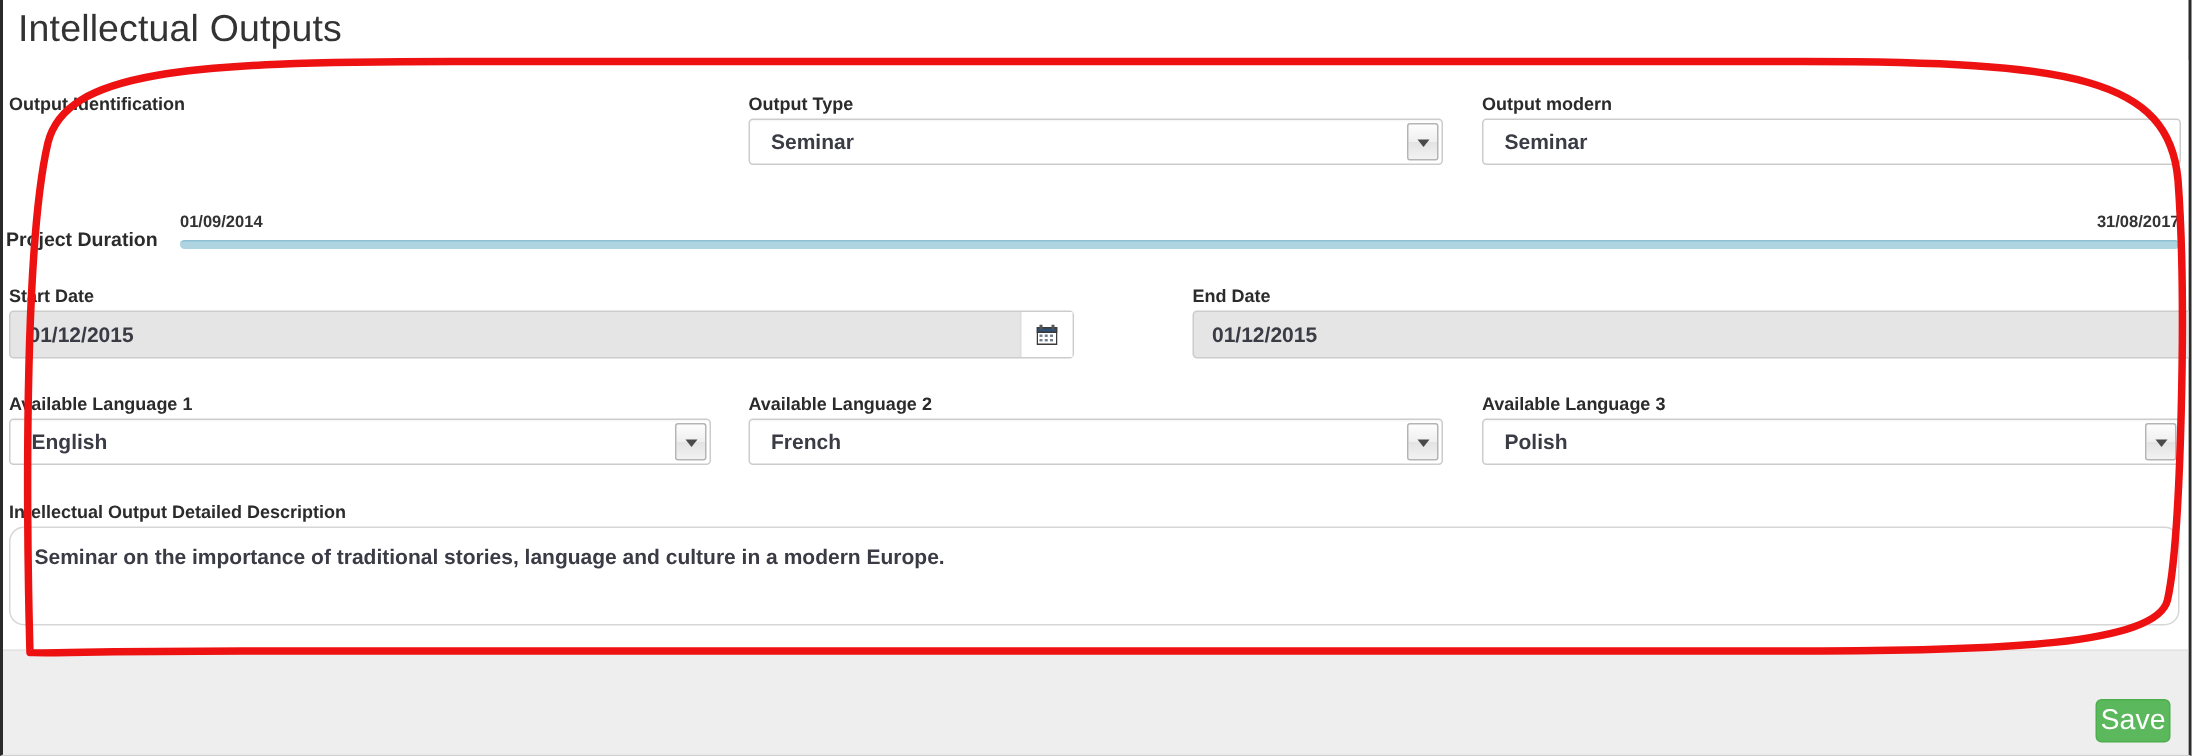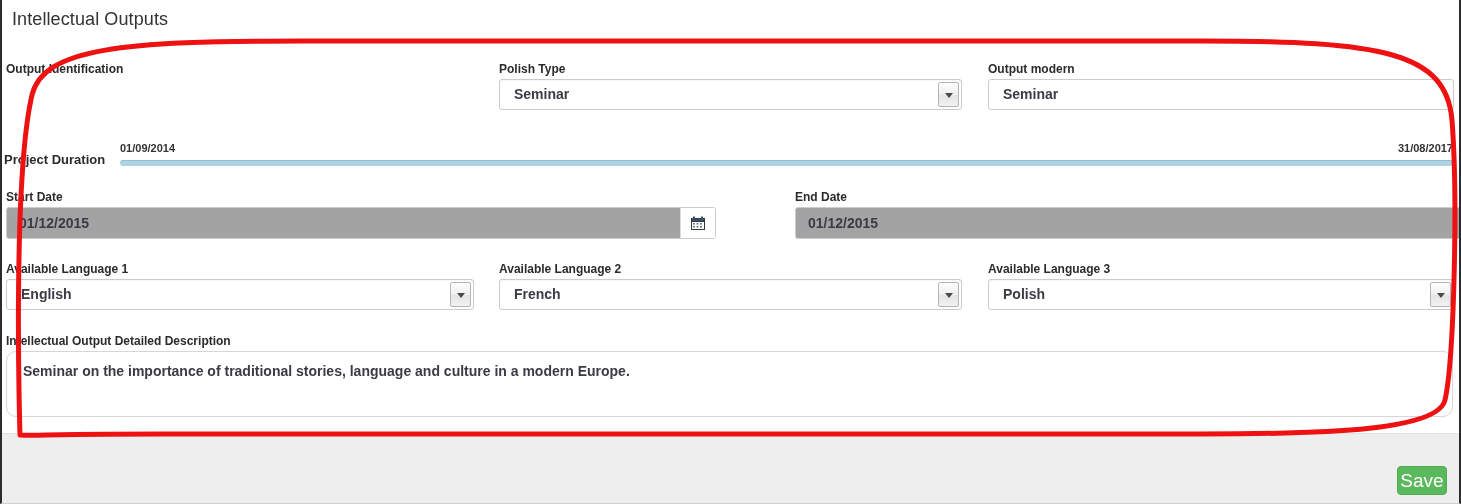--- a/index.html
+++ b/index.html
@@ -22,21 +22,21 @@
     height: 504px;
     box-sizing: border-box;
     border-left: 2px solid #2b2b2b;
     border-right: 2px solid #2b2b2b;
     border-bottom: 1px solid #d0d0d0;
     background: #ffffff;
     overflow: hidden;
   }
 
   .page-title {
-    font-size: 18px;
+    font-size: 25px;
     font-weight: 400;
     color: #333333;
     padding: 4px 0 0 10px;
     margin: 0;
     line-height: 30px;
     letter-spacing: 0.1px;
   }
 
   .form-area {
     position: absolute;
@@ -133,21 +133,21 @@
     white-space: nowrap;
   }
 
   
   .date-group {
     position: relative;
     height: 32px;
     box-sizing: border-box;
     border: 1px solid #ccccca;
     border-radius: 3px;
-    background: #a3a3a3;
+    background: #e5e5e5;
   }
   .date-group .date-value {
     position: absolute;
     left: 12px;
     top: 0;
     right: 36px;
     height: 30px;
     line-height: 30px;
     font-size: 14px;
     font-weight: bold;
@@ -277,21 +277,21 @@
 
   <div class="form-area">
 
     <div class="row" style="top:22px; height:52px;">
 
       <div style="position:absolute; left:4px; top:0; width:468px;">
         <div class="field-label">Output Identification</div>
       </div>
 
       <div style="position:absolute; left:497px; top:0; width:463px;">
-        <div class="field-label">Polish Type</div>
+        <div class="field-label">Output Type</div>
         <div class="select-box">
           <div class="sel-value">Seminar</div>
           <div class="sel-arrow">
               <span class="tri"></span>
             </div>
         </div>
       </div>
 
       <div style="position:absolute; left:986px; top:0; width:466px;">
         <div class="field-label">Output modern</div>

